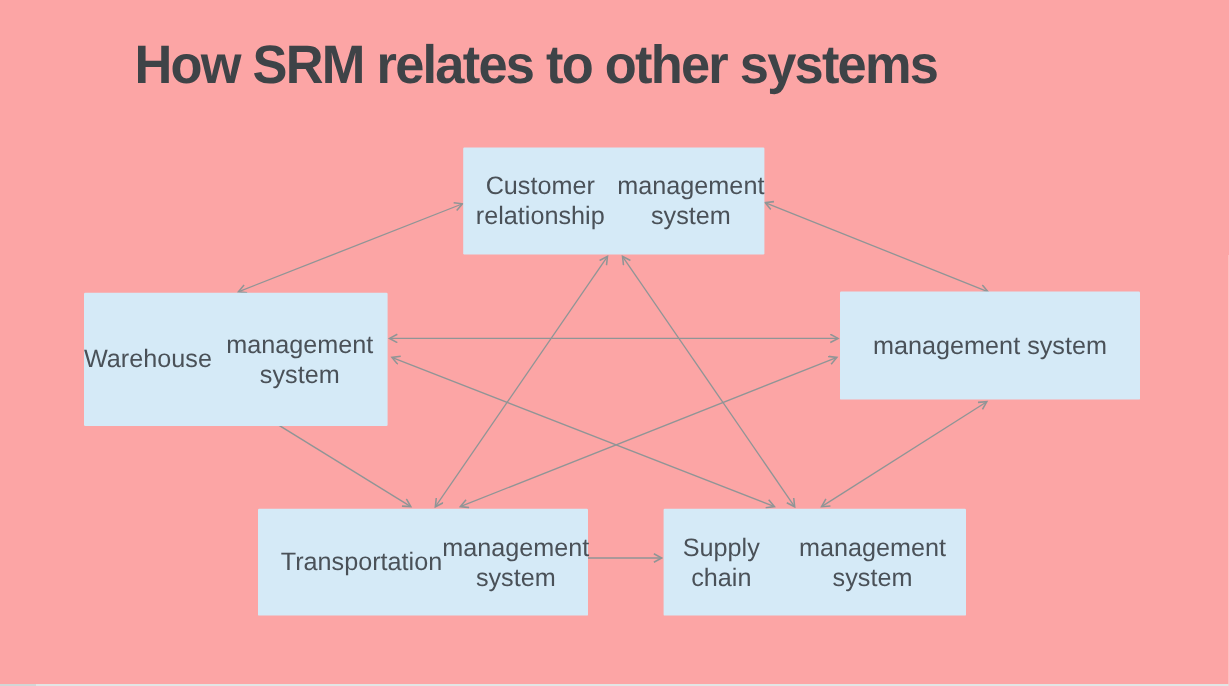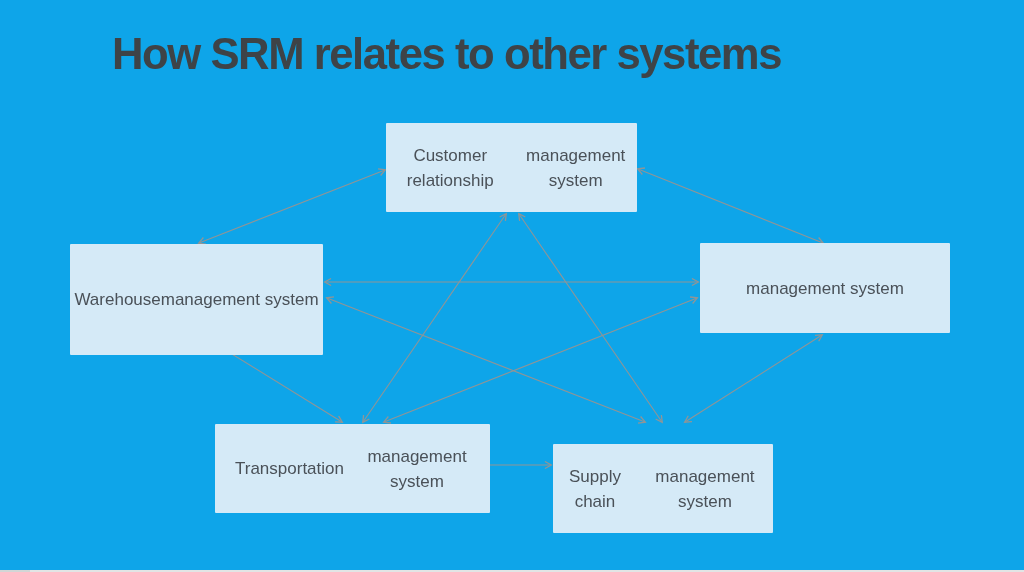--- a/index.html
+++ b/index.html
@@ -4,21 +4,21 @@
 <style>
   html, body { margin: 0; padding: 0; }
   body {
     font-family: "Liberation Sans", sans-serif;
     background: #ffffff;
   }
   #stage {
     position: relative;
     width: 1024px;
     height: 572px;
-    background: #0ea5e9;
+    background: #fca5a5;
     overflow: hidden;
   }
   #page-title {
     position: absolute;
     left: 112px;
     top: 28px;
     font-size: 45px;
     font-weight: 700;
     letter-spacing: -1.5px;
     color: #3e4347;
@@ -32,21 +32,21 @@
     top: 0;
   }
   .node-box {
     position: absolute;
     display: flex;
     align-items: center;
     justify-content: center;
     text-align: center;
     background: #d5eaf7;
     color: #4a5158;
-    font-size: 17px;
+    font-size: 21px;
     line-height: 25px;
     border-radius: 1px;
   }
   #bottom-line {
     position: absolute;
     left: 0;
     bottom: 0;
     width: 1024px;
     height: 2px;
     background: #e2e5e5;
@@ -99,21 +99,21 @@
       </div>
       <div class="node-box" style="left: 700px; top: 243px; width: 250px; height: 90px;">
         <br>
         <span>management system</span>
       </div>
       <div class="node-box" style="left: 215px; top: 424px; width: 255px; height: 89px; padding-left: 20px;">
         <span>Transportation</span>
         <br>
         <span>management system</span>
       </div>
-      <div class="node-box" style="left: 553px; top: 444px; width: 220px; height: 89px;">
+      <div class="node-box" style="left: 553px; top: 424px; width: 252px; height: 89px;">
         <span>Supply chain</span>
         <br>
         <span>management system</span>
       </div>
     </div>
 
   <div id="bottom-line">
     <span class="seg"></span>
   </div>
 </div>

